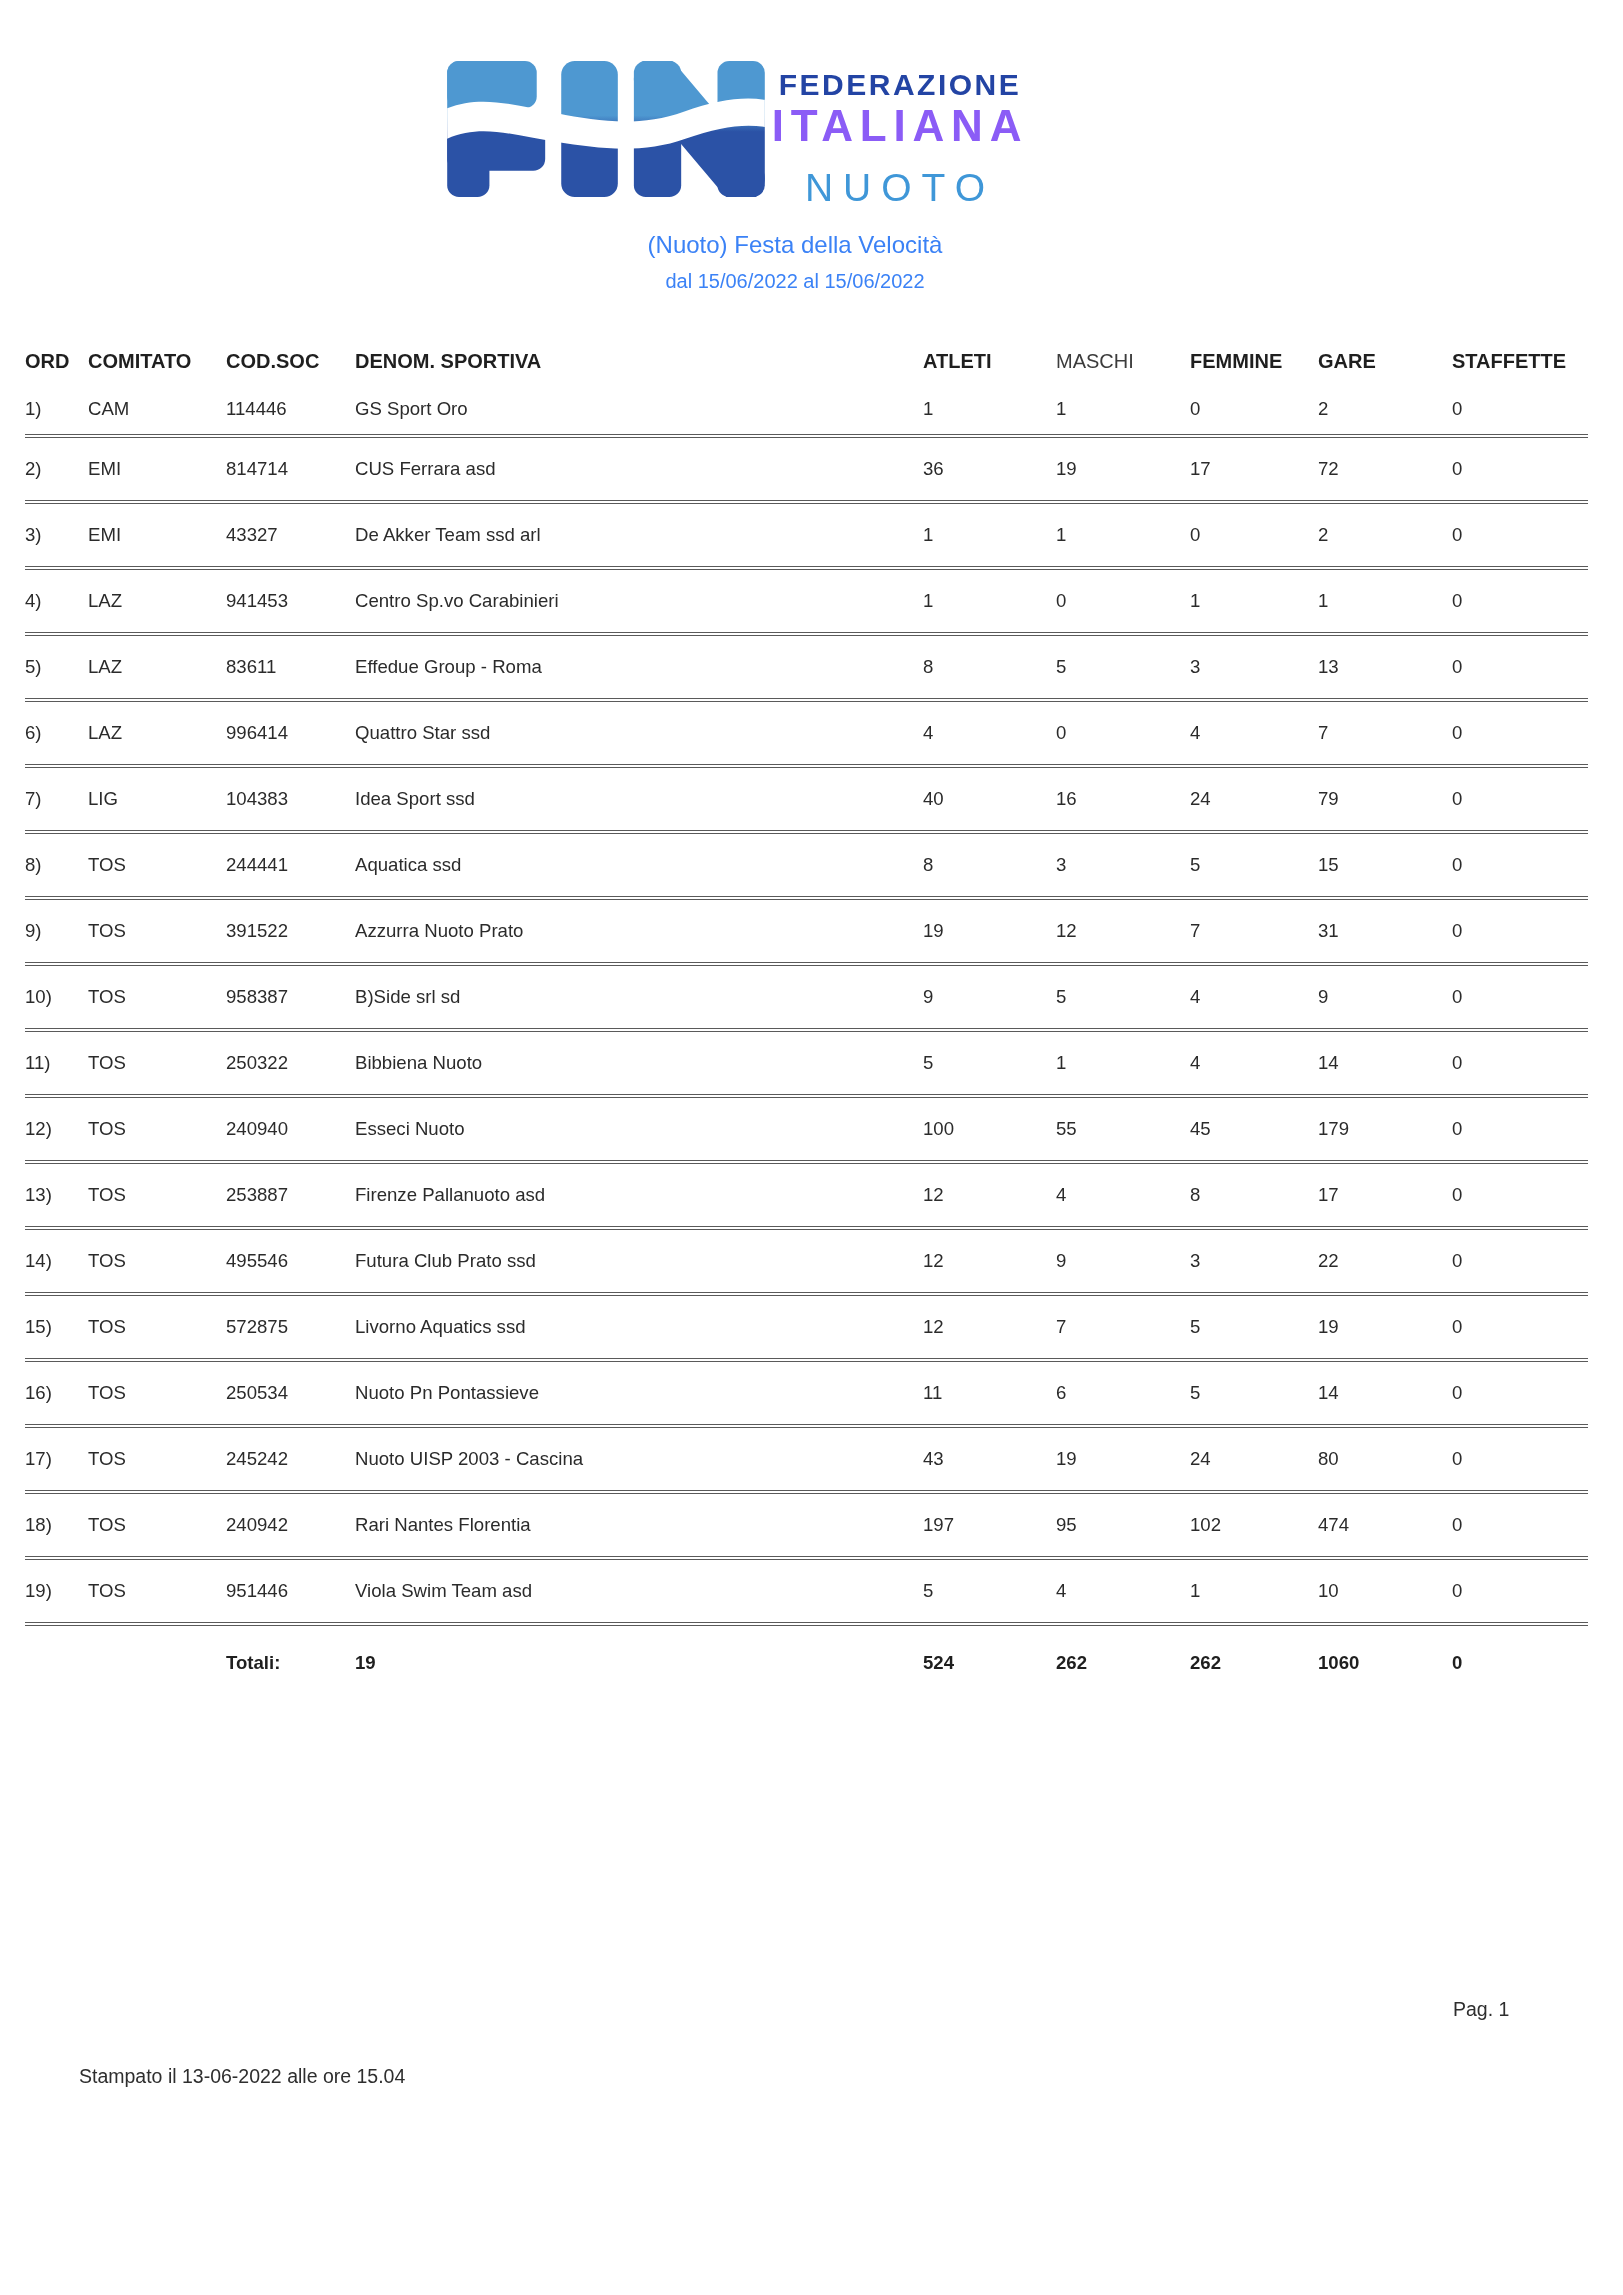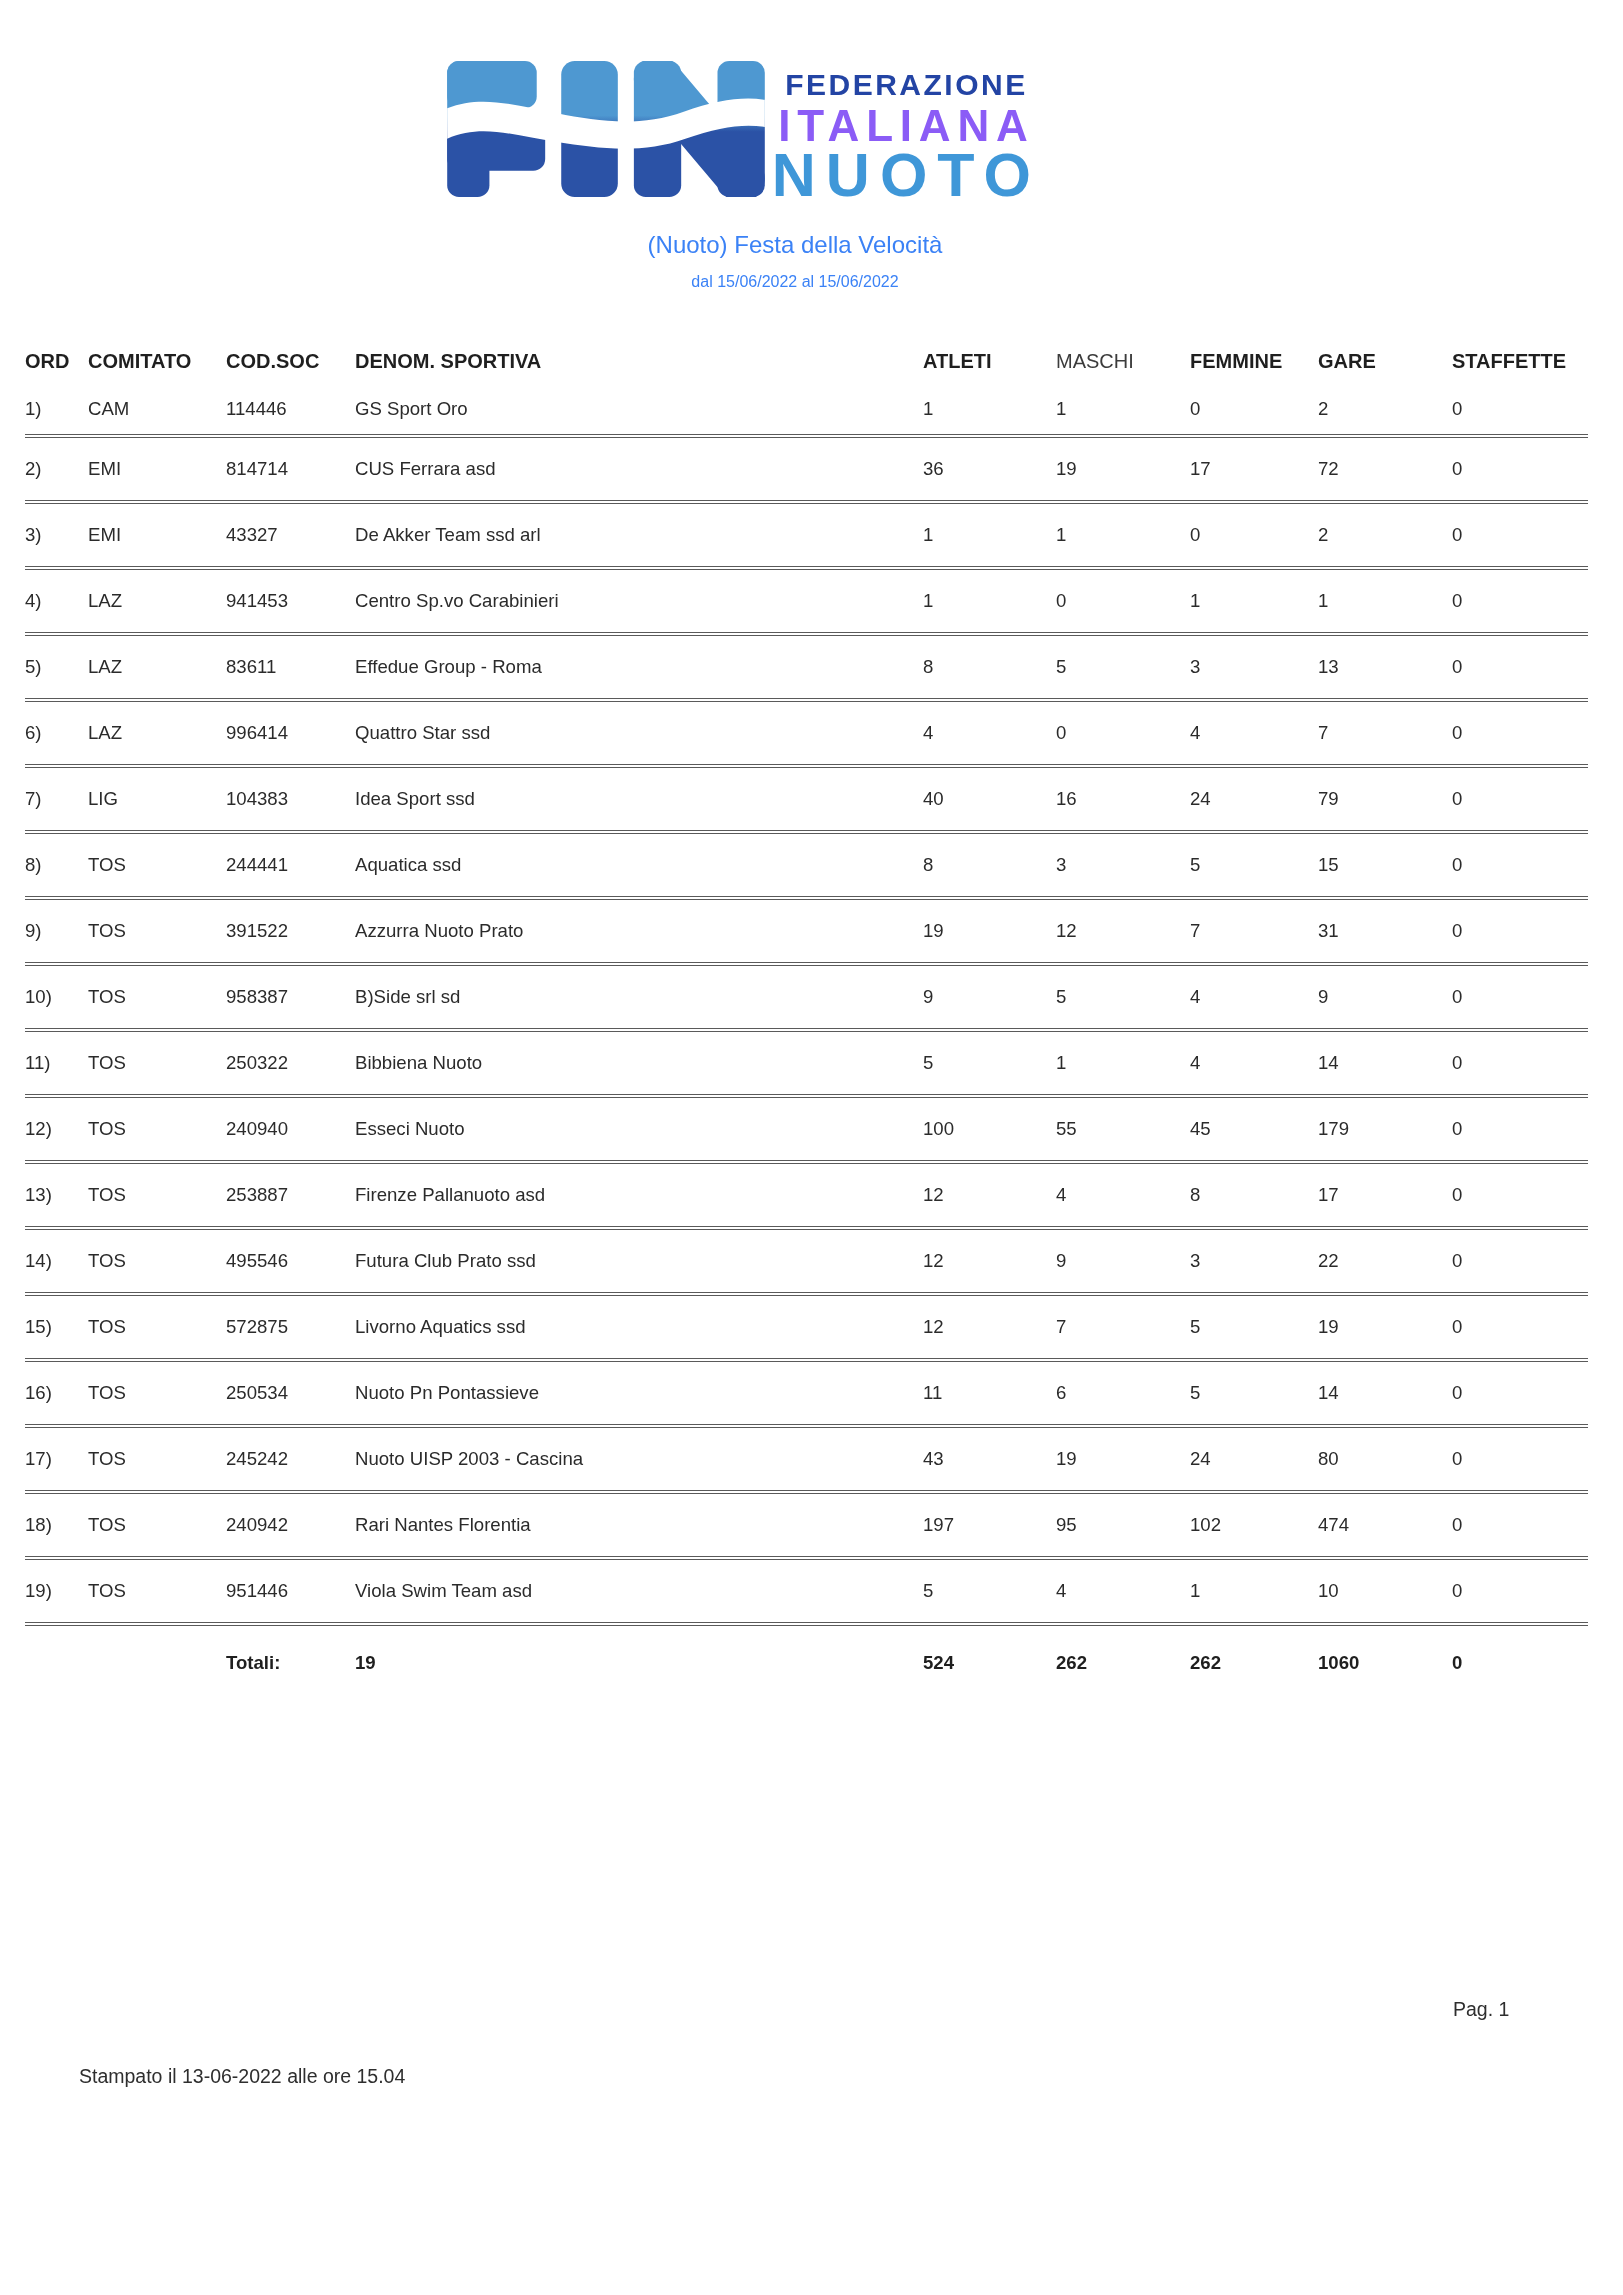--- a/index.html
+++ b/index.html
@@ -18,29 +18,29 @@
     position: absolute; left: 447px; top: 61px;
     display: flex; flex-direction: row; gap: 6.8px; text-align: center;
   }
   .fin-svg { display: block; }
   .logo-text {
     display: flex; flex-direction: column;
     padding-top: 8.5px;
   }
   .logo-line1 { font-size: 30px; font-weight: bold; letter-spacing: 2.5px; line-height: 30px; color: #2344a4; }
   .logo-line2 { font-size: 44px; font-weight: bold; letter-spacing: 6.8px; line-height: 42px; margin-top: 5px; color: #8b5cf6; }
-  .logo-line3 { font-size: 61px; font-weight: bold; letter-spacing: 10px; line-height: 47px; margin-top: 5px; color: #3f97d8; }
+  .logo-line3 { font-size: 39px; font-weight: normal; letter-spacing: 10px; line-height: 47px; margin-top: 17px; color: #3f97d8; }
 
   
   .title-block {
     position: absolute; left: 0; top: 230px; width: 1590px;
     text-align: center; color: #3b82f6;
   }
   .title-line1 { font-size: 24px; line-height: 29px; }
-  .title-line2 { font-size: 16px; line-height: 29px; margin-top: 7.6px; }
+  .title-line2 { font-size: 20px; line-height: 29px; margin-top: 7.6px; }
 
   
   .rtable {
     position: absolute; left: 25px; top: 338px; width: 1563px;
     font-size: 18.6px;
   }
   .grid-row {
     display: grid;
     grid-template-columns: 63px 138px 129px 568px 133px 134px 128px 134px 139px;
     align-items: center;

